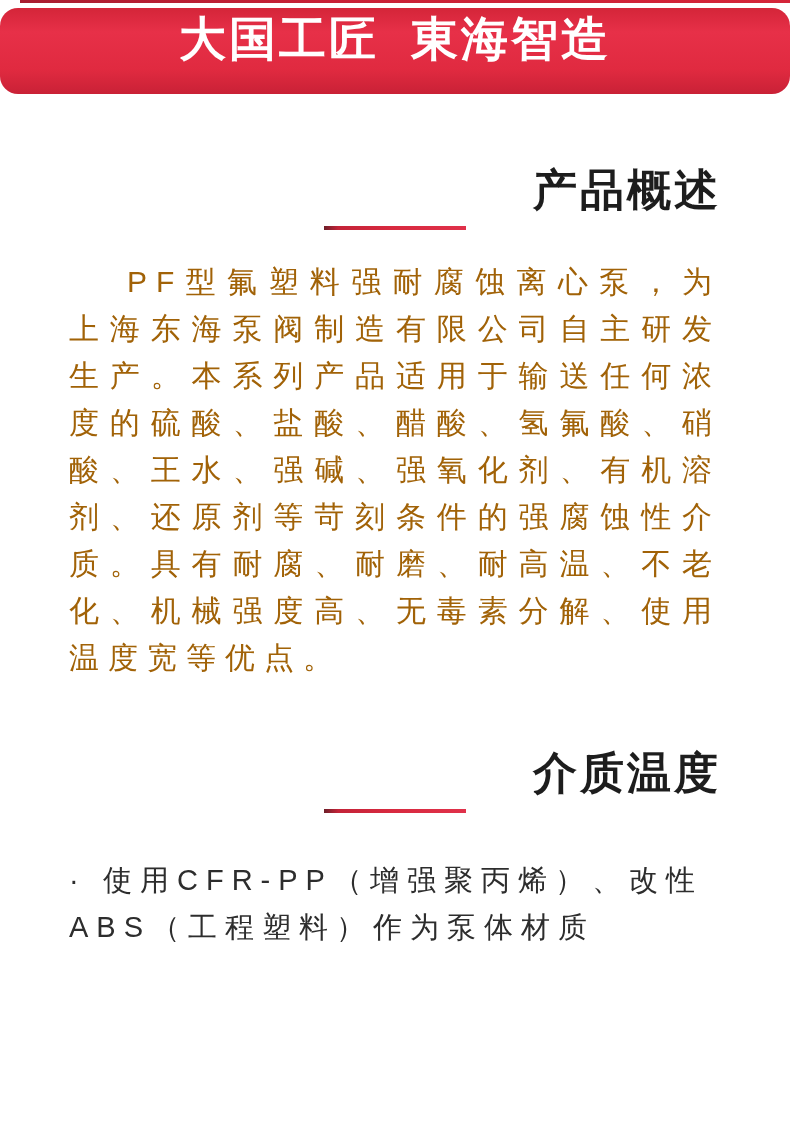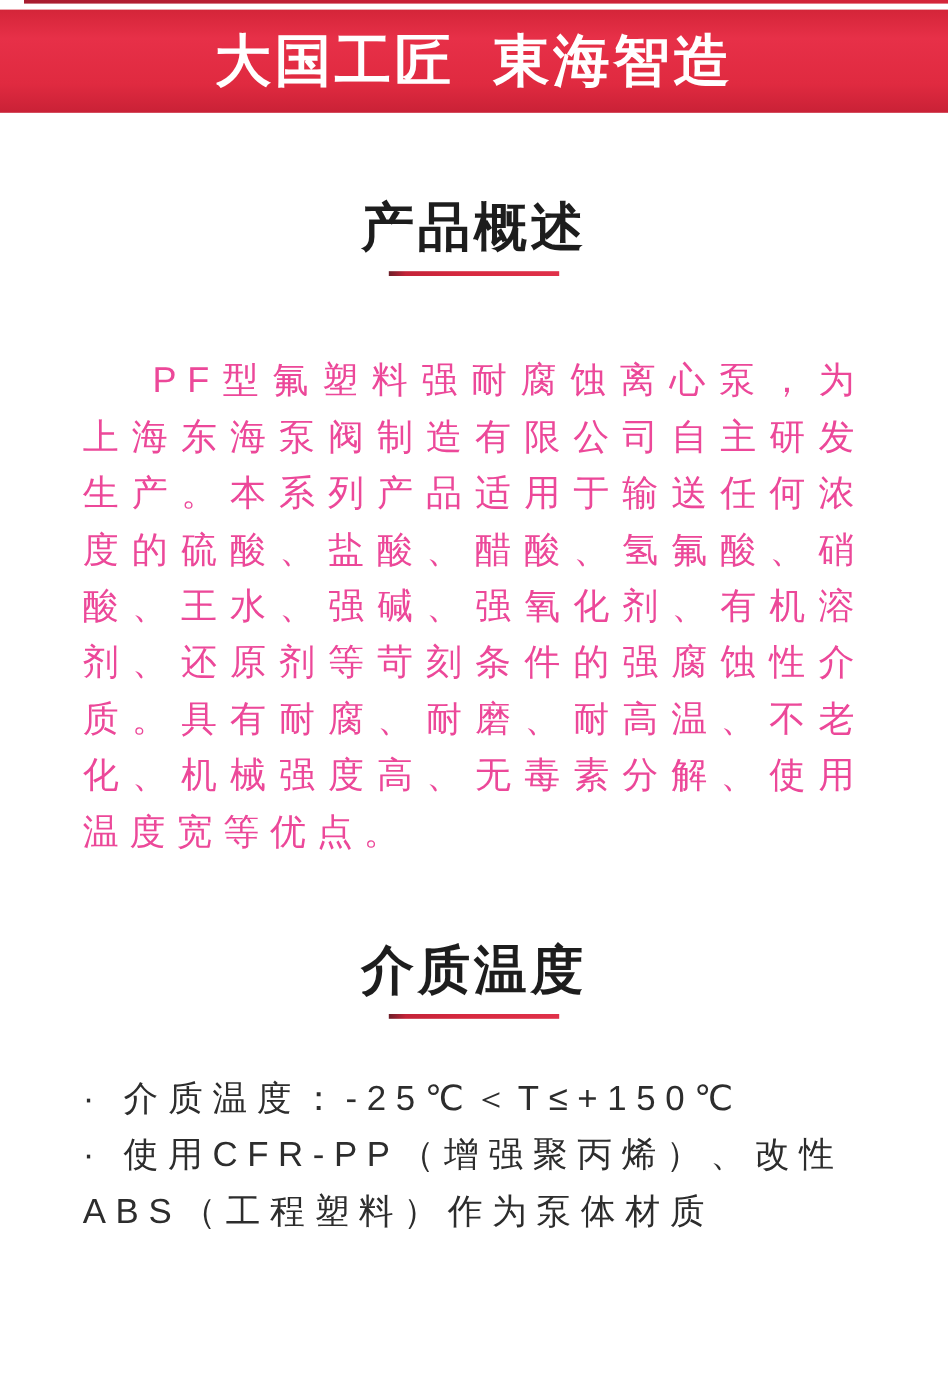--- a/index.html
+++ b/index.html
@@ -20,22 +20,23 @@
     margin-left: 20px;
     background: linear-gradient(90deg, #a81d30, #c82036 40%, #d42539);
   }
 
   
   .banner {
     height: 86px;
     margin-top: 5px;
     background: linear-gradient(180deg, #d42539 0%, #e73048 28%, #e02a40 72%, #c92136 100%);
     display: flex;
-    align-items: center;
+    align-items: flex-start;
     justify-content: center;
+    border-radius: 18px;
   }
   .banner-title {
     color: #ffffff;
     font-size: 47px;
     font-weight: bold;
     letter-spacing: 3px;
     word-spacing: 16px;
     white-space: nowrap;
   }
 
@@ -46,35 +47,35 @@
 
   .section-overview { margin-top: 70px; }
   .section-conditions { margin-top: 66px; }
 
   .section-title {
     font-size: 44px;
     line-height: 52px;
     font-weight: bold;
     color: #1d1d1d;
     letter-spacing: 3px;
-    text-align: center;
+    text-align: right;
   }
   .title-underline {
     width: 142px;
     height: 4px;
     margin: 10px auto 0 auto;
     background: linear-gradient(90deg, #6d1f29 0%, #c32338 10%, #d7293f 45%, #e0314a 100%);
   }
 
   .overview-paragraph {
-    margin-top: 64px;
+    margin-top: 28px;
     font-size: 30px;
     line-height: 47px;
     letter-spacing: 9px;
-    color: #ec4899;
+    color: #a16207;
     text-align: justify;
     text-justify: inter-character;
     text-indent: 58px;
   }
 
   .wc-list {
     margin-top: 44px;
     font-size: 29px;
     line-height: 47px;
     letter-spacing: 8px;
@@ -105,21 +106,18 @@
     <div class="title-underline"></div>
     <p class="overview-paragraph">PF型氟塑料强耐腐蚀离心泵，为上海东海泵阀制造有限公司自主研发生产。本系列产品适用于输送任何浓度的硫酸、盐酸、醋酸、氢氟酸、硝酸、王水、强碱、强氧化剂、有机溶剂、还原剂等苛刻条件的强腐蚀性介质。具有耐腐、耐磨、耐高温、不老化、机械强度高、无毒素分解、使用温度宽等优点。</p>
   </div>
 
   <div class="section-conditions">
     <div class="section-title">介质温度</div>
     <div class="title-underline"></div>
 
     <div class="wc-list">
       <div class="wc-item">
-        <span class="wc-bullet">·</span><span>介质温度：-25℃＜T≤+150℃</span>
-      </div>
-      <div class="wc-item">
         <span class="wc-bullet">·</span><span>使用CFR-PP（增强聚丙烯）、改性ABS（工程塑料）作为泵体材质</span>
       </div>
     </div>
   </div>
 
 </div>
 
 </body></html>

